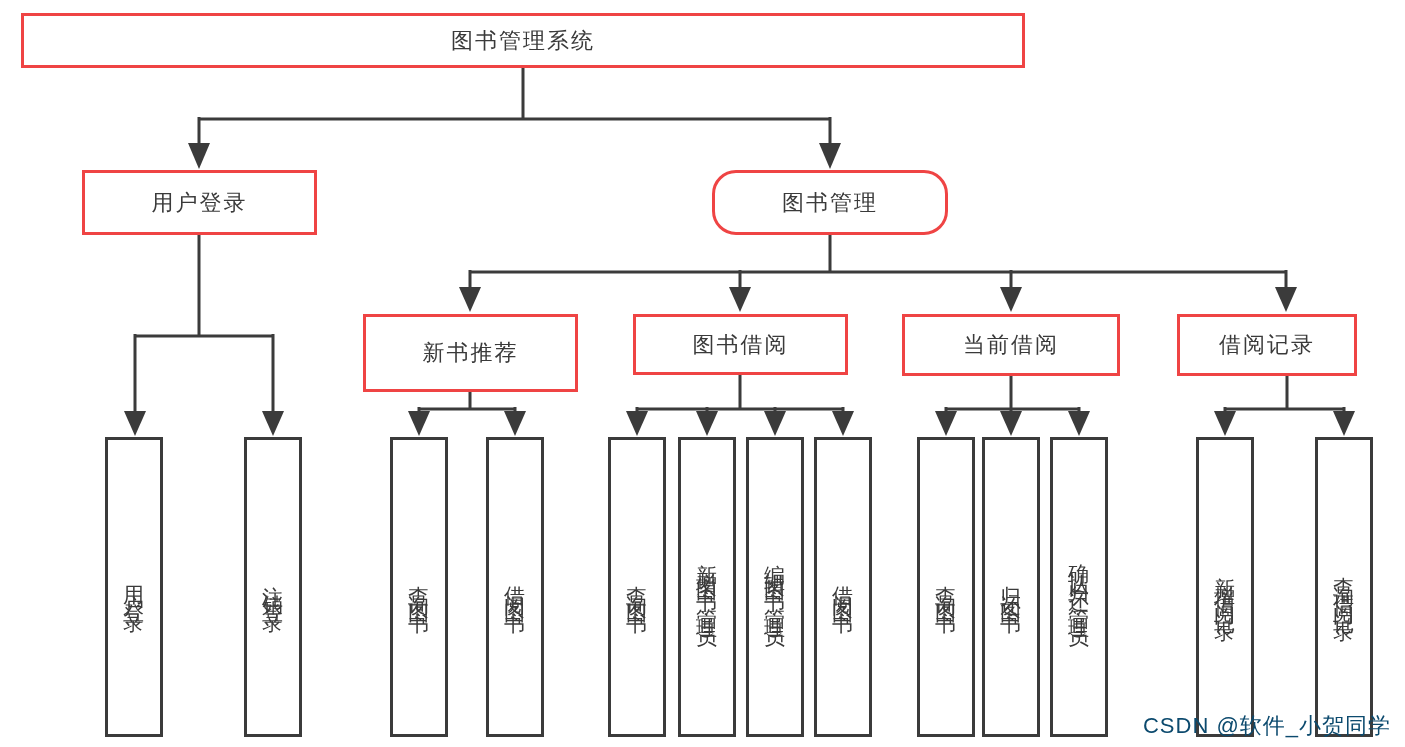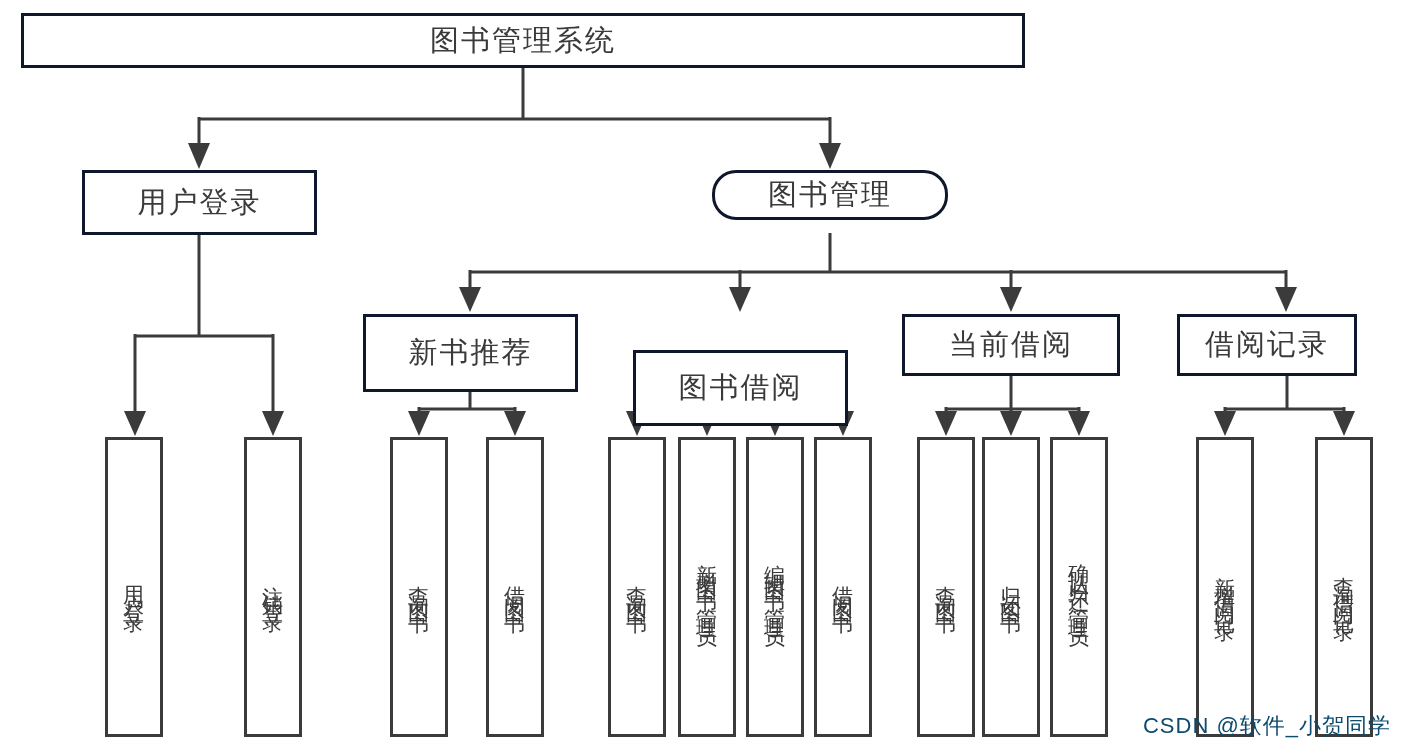--- a/index.html
+++ b/index.html
@@ -17,26 +17,26 @@
     overflow: hidden;
   }
   .connectors {
     position: absolute;
     left: 0;
     top: 0;
   }
   .hbox {
     position: absolute;
     box-sizing: border-box;
-    border: 3px solid #0f172a;
+    border: 3px solid #ef4444;
     background: #ffffff;
     display: flex;
     align-items: center;
     justify-content: center;
-    font-size: 29px;
+    font-size: 22px;
     letter-spacing: 2px;
     color: #3a3a3a;
   }
   .vbox {
     position: absolute;
     box-sizing: border-box;
     border: 3px solid #3b3b3b;
     background: #ffffff;
     width: 58px;
     height: 300px;
@@ -107,24 +107,24 @@
       <polygon points="1000,411 1022,411 1011,436"></polygon>
       <polygon points="1068,411 1090,411 1079,436"></polygon>
       <polygon points="1214,411 1236,411 1225,436"></polygon>
       <polygon points="1333,411 1355,411 1344,436"></polygon>
     </g>
   </svg>
 
   <div class="hbox" style="left:21px; top:13px; width:1004px; height:55px;">图书管理系统</div>
 
   <div class="hbox" style="left:82px; top:170px; width:235px; height:65px;">用户登录</div>
-  <div class="hbox" style="left:712px; top:170px; width:236px; height:50px;border-radius:24px;">图书管理</div>
+  <div class="hbox" style="left:712px; top:170px; width:236px; height:65px;border-radius:24px;">图书管理</div>
 
   <div class="hbox" style="left:363px; top:314px; width:215px; height:78px;">新书推荐</div>
-  <div class="hbox" style="left:633px; top:314px; width:215px; height:76px;margin-top:36px;">图书借阅</div>
+  <div class="hbox" style="left:633px; top:314px; width:215px; height:61px;">图书借阅</div>
   <div class="hbox" style="left:902px; top:314px; width:218px; height:62px;">当前借阅</div>
   <div class="hbox" style="left:1177px; top:314px; width:180px; height:62px;">借阅记录</div>
 
   <div class="vbox" style="left:105px;">
     <span class="vtext">用户登录</span>
   </div>
   <div class="vbox" style="left:244px;">
     <span class="vtext">注销登录</span>
   </div>
 

